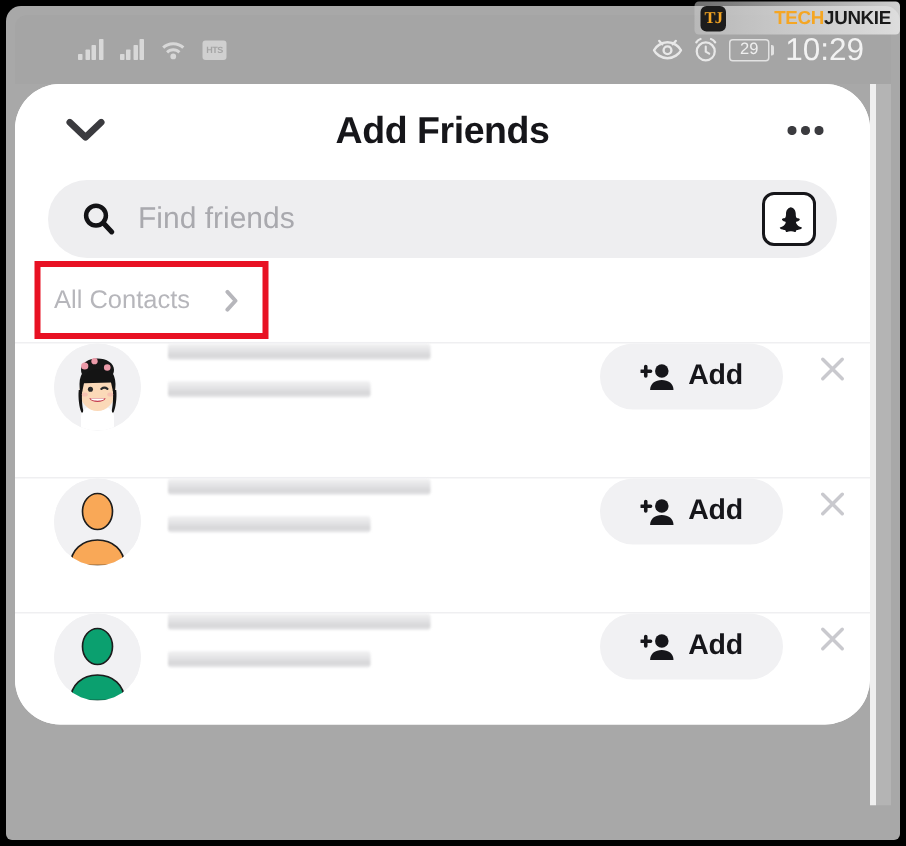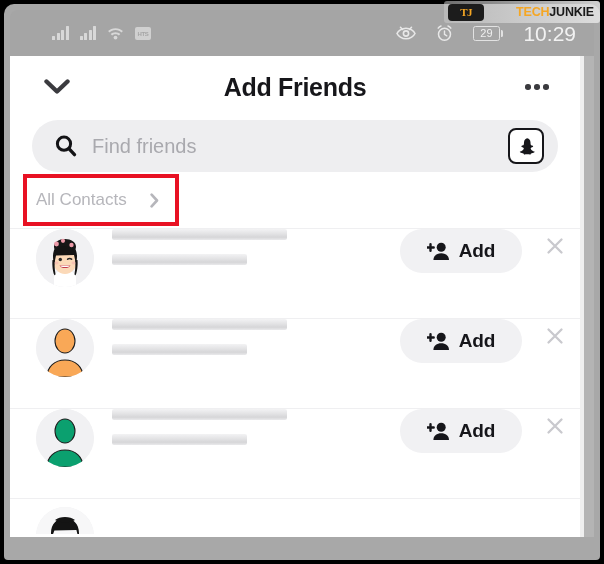--- a/index.html
+++ b/index.html
@@ -39,21 +39,21 @@
     height: 22px;
     display: flex;
     align-items: center;
     gap: 4px;
     padding: 0 6px 0 4px;
     background: linear-gradient(to right, rgba(200,200,200,0.55), rgba(225,225,225,0.92));
     border-radius: 3px;
     z-index: 40;
   }
   .wm-badge {
-    width: 36px; height: 17px;
+    width: 17px; height: 17px;
     background: #1c1c1c;
     border-radius: 4px;
     display: flex;
     align-items: center;
     justify-content: center;
     flex: 0 0 auto;
   }
   .wm-badge span {
     font-family: "Liberation Serif", serif;
     font-size: 11px;
@@ -89,21 +89,21 @@
     z-index: 10;
   }
   .status-left {
     display: flex;
     align-items: flex-end;
     gap: 11px;
   }
   .status-right {
     display: flex;
     align-items: center;
-    gap: 20px;
+    gap: 7px;
   }
   .sig-bars {
     display: flex;
     align-items: flex-end;
     gap: 1.5px;
     height: 14px;
   }
   .sig-bars i {
     display: block;
     width: 3px;
@@ -159,24 +159,25 @@
     color: #f2f2f2;
     font-weight: normal;
     line-height: 1;
     letter-spacing: 0px;
   }
 
   
   .app-screen {
     position: absolute;
     left: 10px; top: 56px;
-    width: 570px; height: 481px;
+    width: 570px; height: 427px;
     background: #ffffff;
     overflow: hidden;
     z-index: 5;
+    border-radius: 30px;
   }
   .screen-rail-right {
     position: absolute;
     left: 580px; top: 56px;
     width: 14px; height: 481px;
     background: #b4b4b4;
     z-index: 6;
   }
   .screen-rail-right::before {
     content: "";

